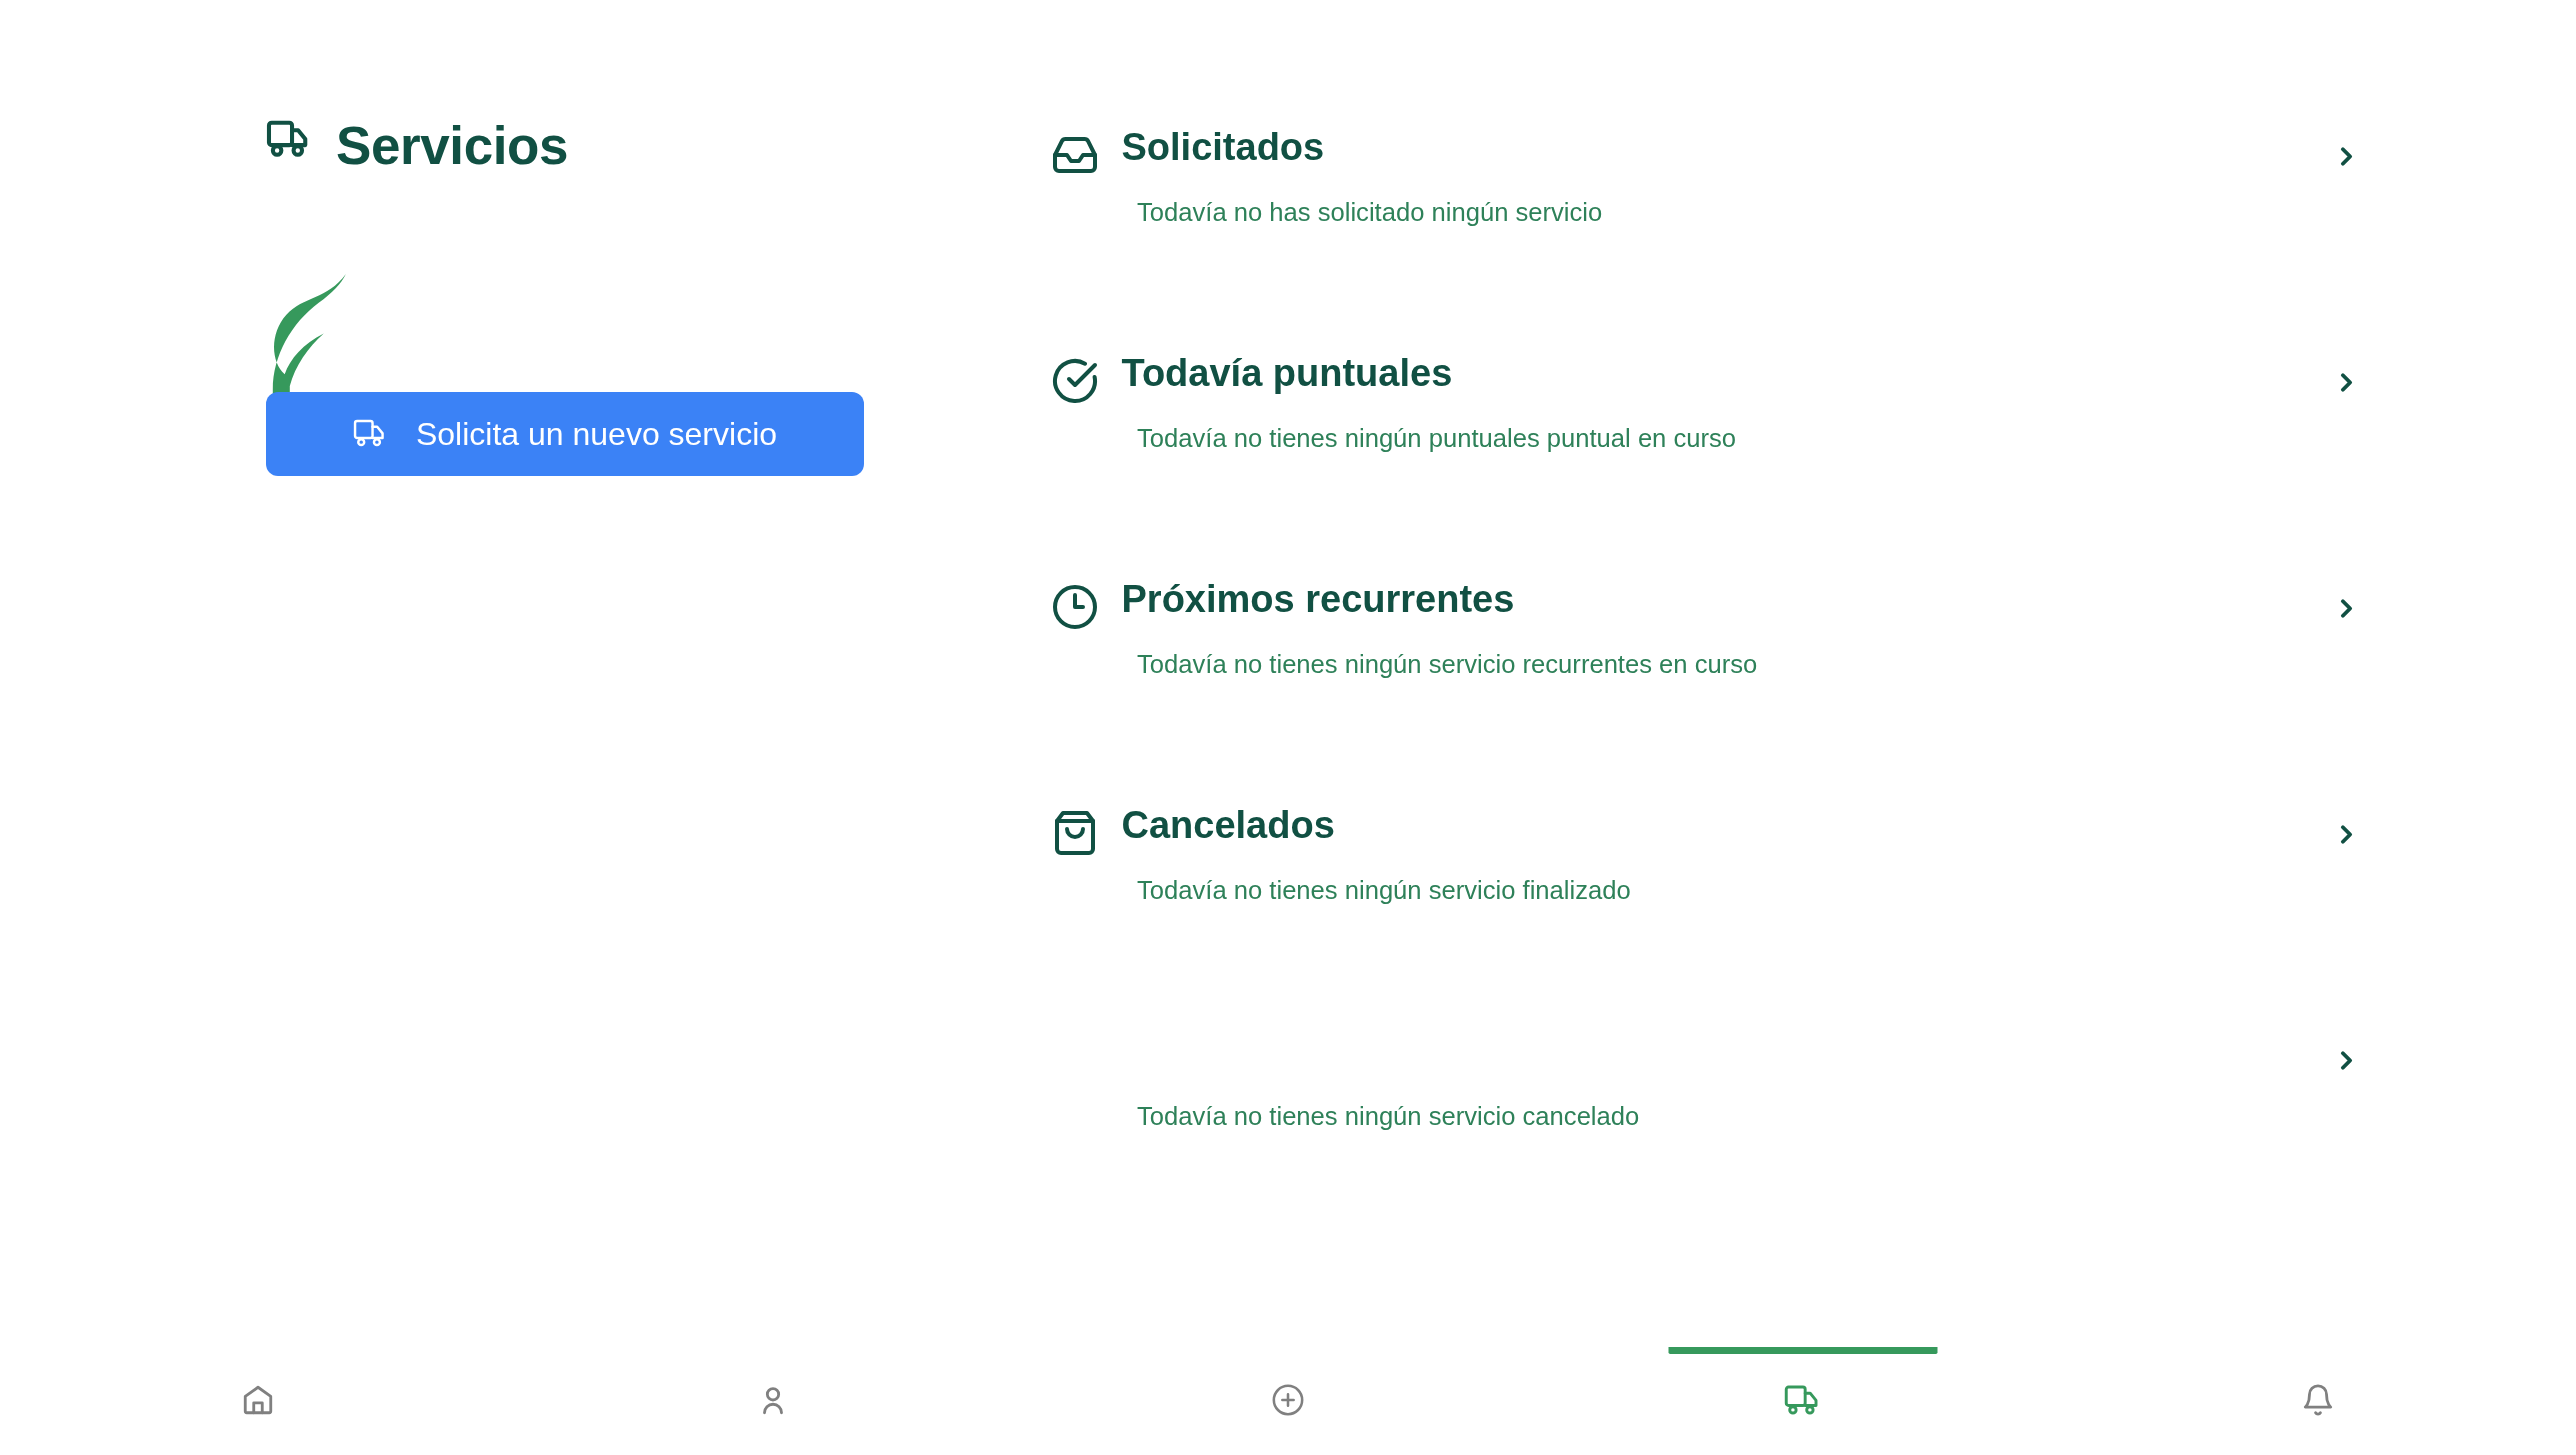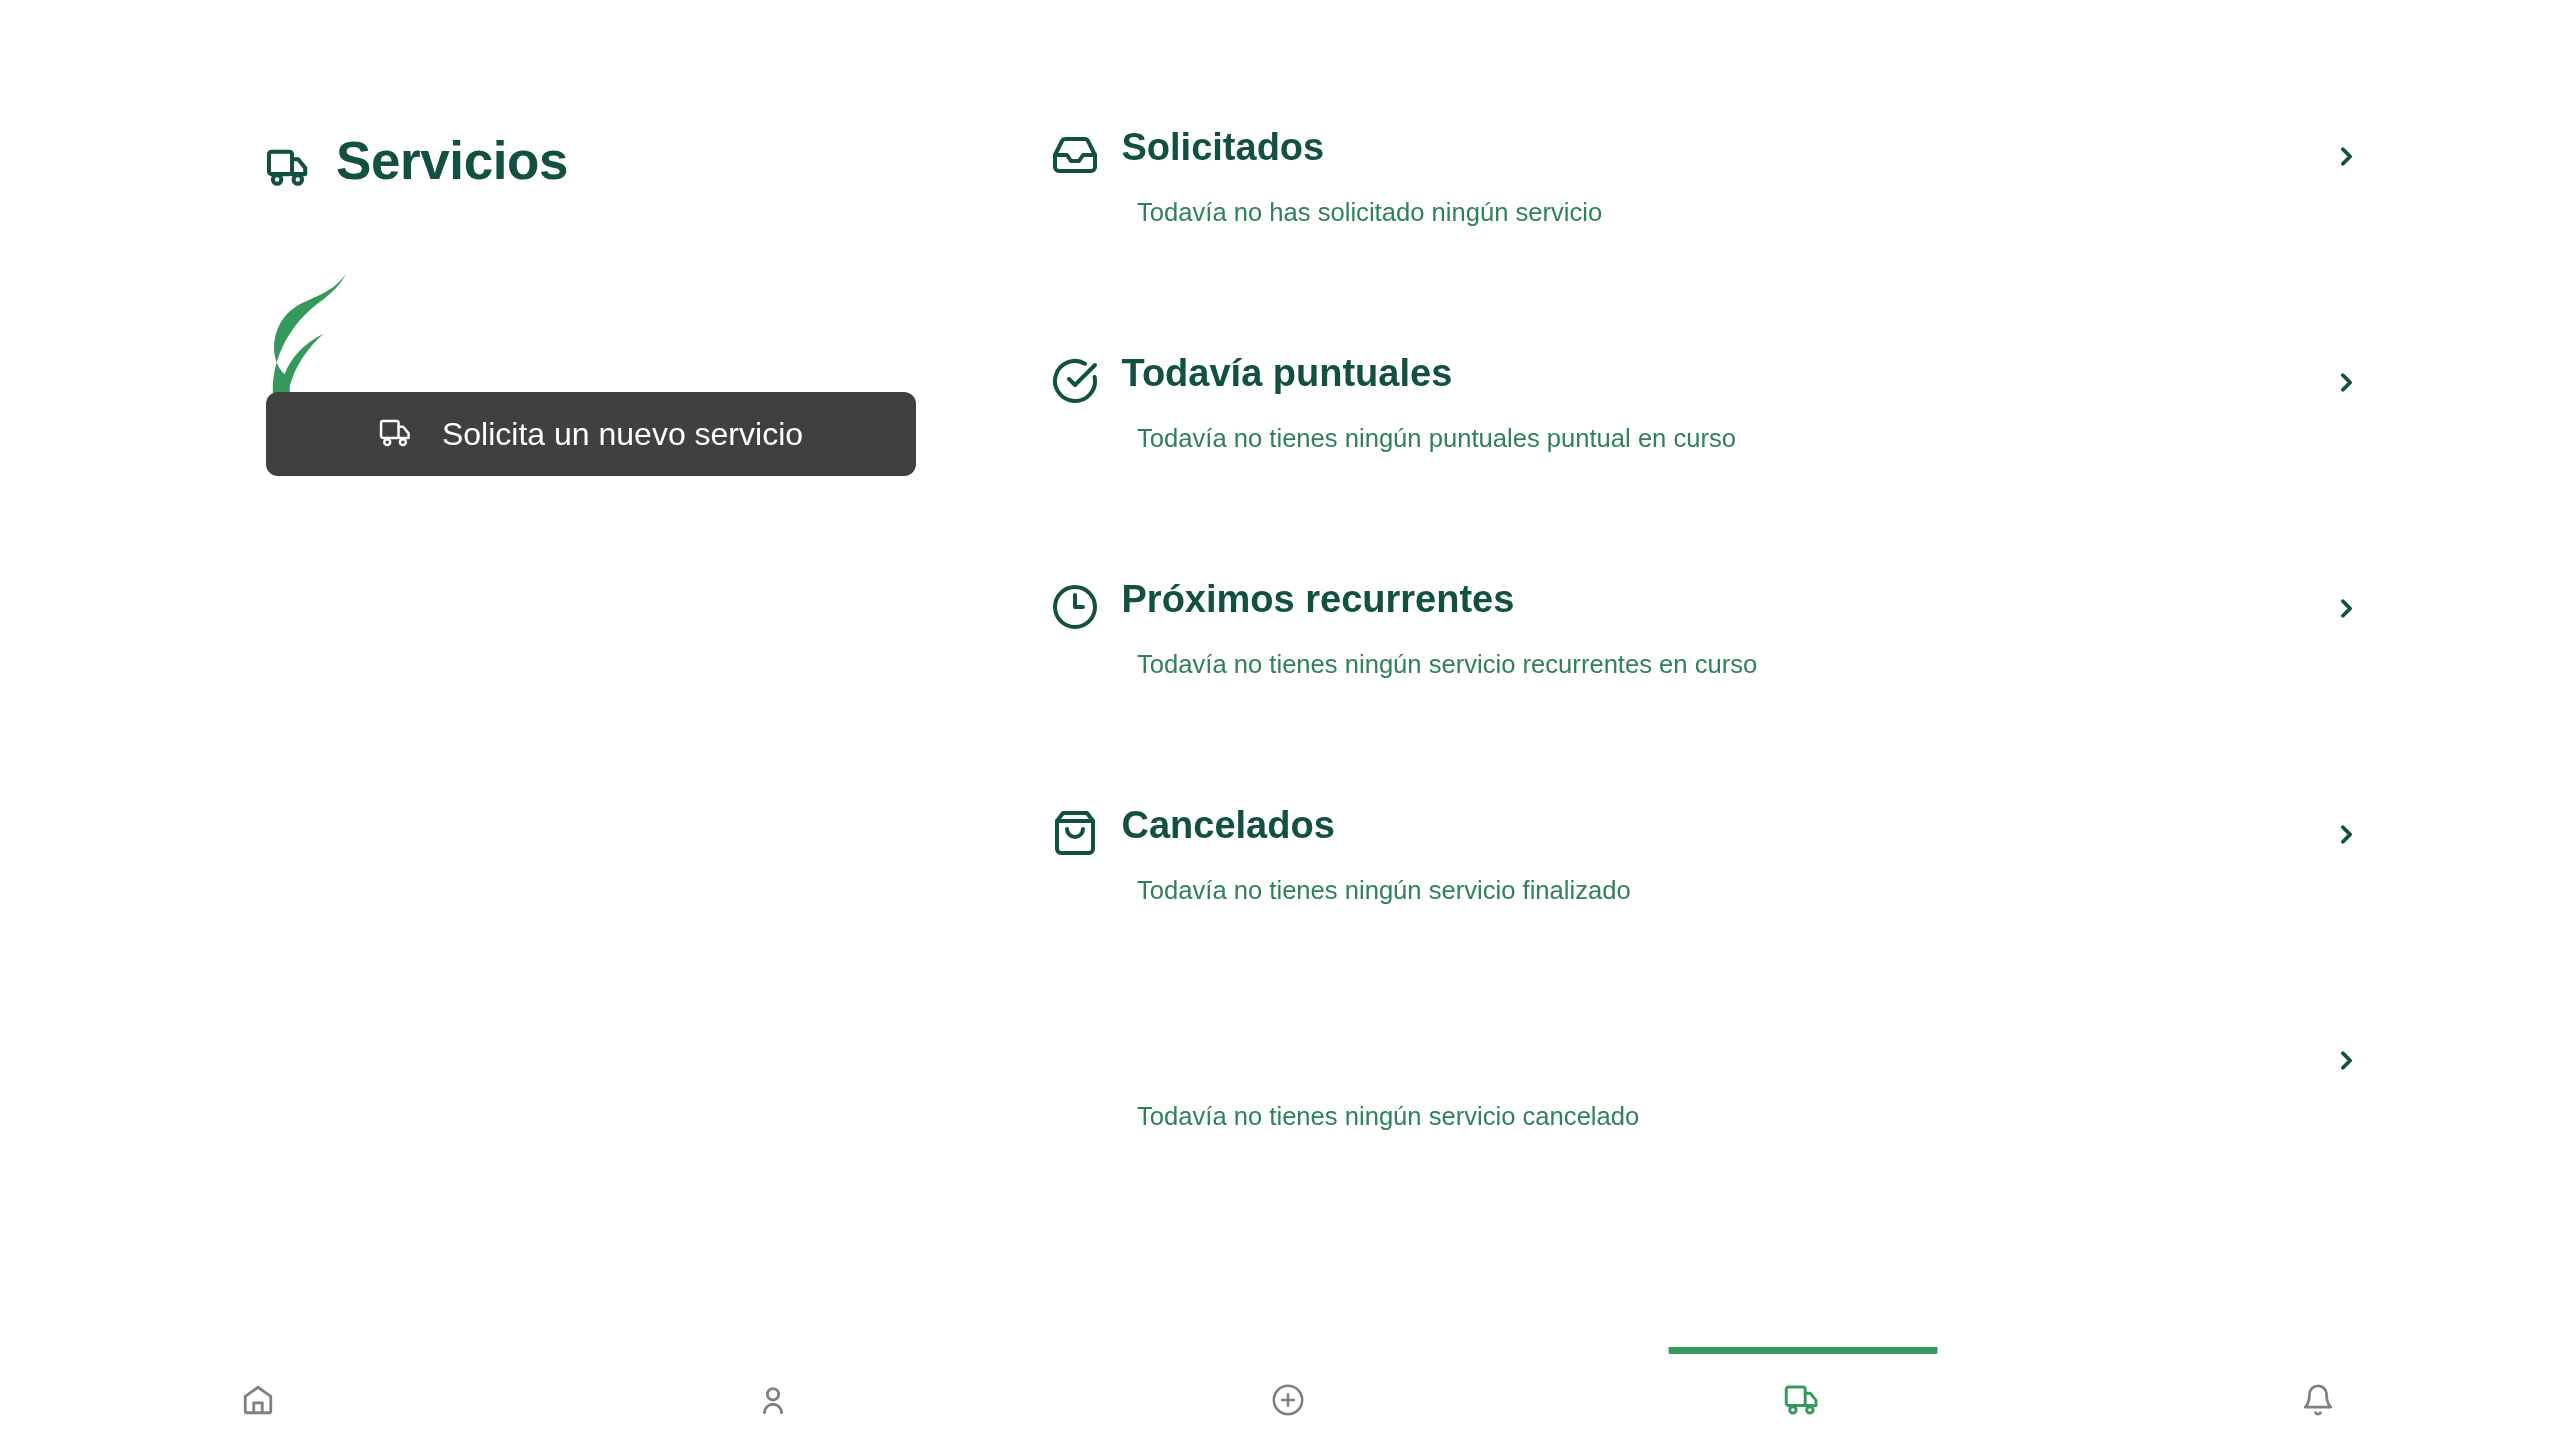--- a/index.html
+++ b/index.html
@@ -19,21 +19,21 @@
 
   
   .left-col {
     position: absolute;
     left: 266px;
     top: 119px;
     width: 673px;
   }
   .page-header {
     display: flex;
-    align-items: flex-end;
+    align-items: flex-start;
     gap: 22px;
     height: 68px;
   }
   .page-header .truck-svg { display: block; }
   .page-title {
     font-size: 53px;
     font-weight: bold;
     color: #115043;
     letter-spacing: -0.4px;
     line-height: 1;
@@ -51,23 +51,23 @@
     position: absolute;
     left: 0px;
     top: 0px;
     width: 170px;
     height: 170px;
   }
   .cta-button {
     position: absolute;
     left: 0px;
     top: 130px;
-    width: 650px;
+    width: 598px;
     height: 84px;
-    background: #404040;
+    background: #3b82f6;
     border: none;
     border-radius: 12px;
     display: flex;
     align-items: center;
     justify-content: center;
     gap: 27px;
     cursor: pointer;
     padding: 10px;
   }
   .cta-label {

